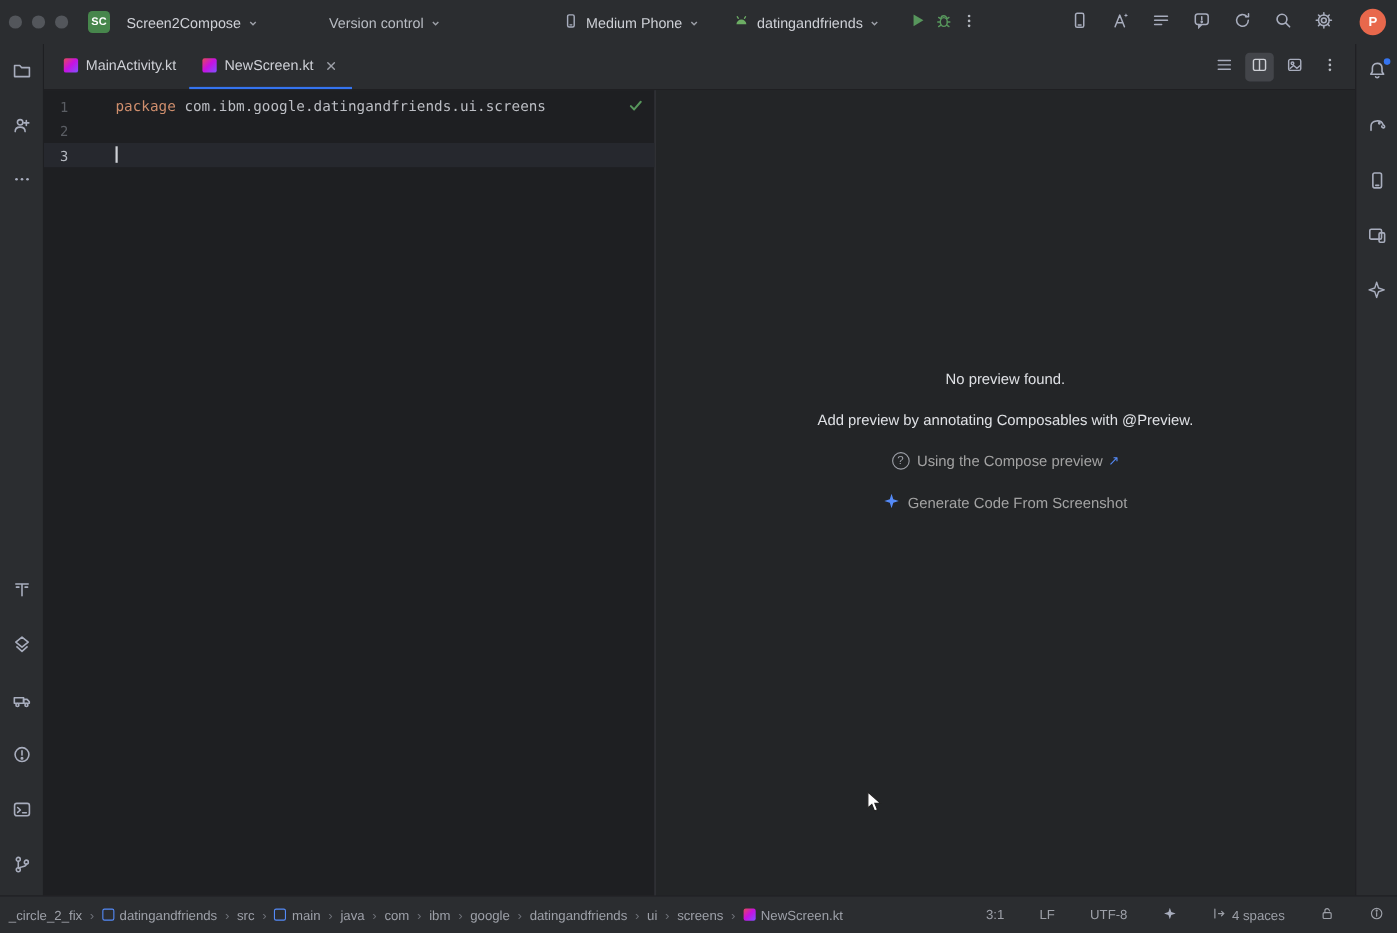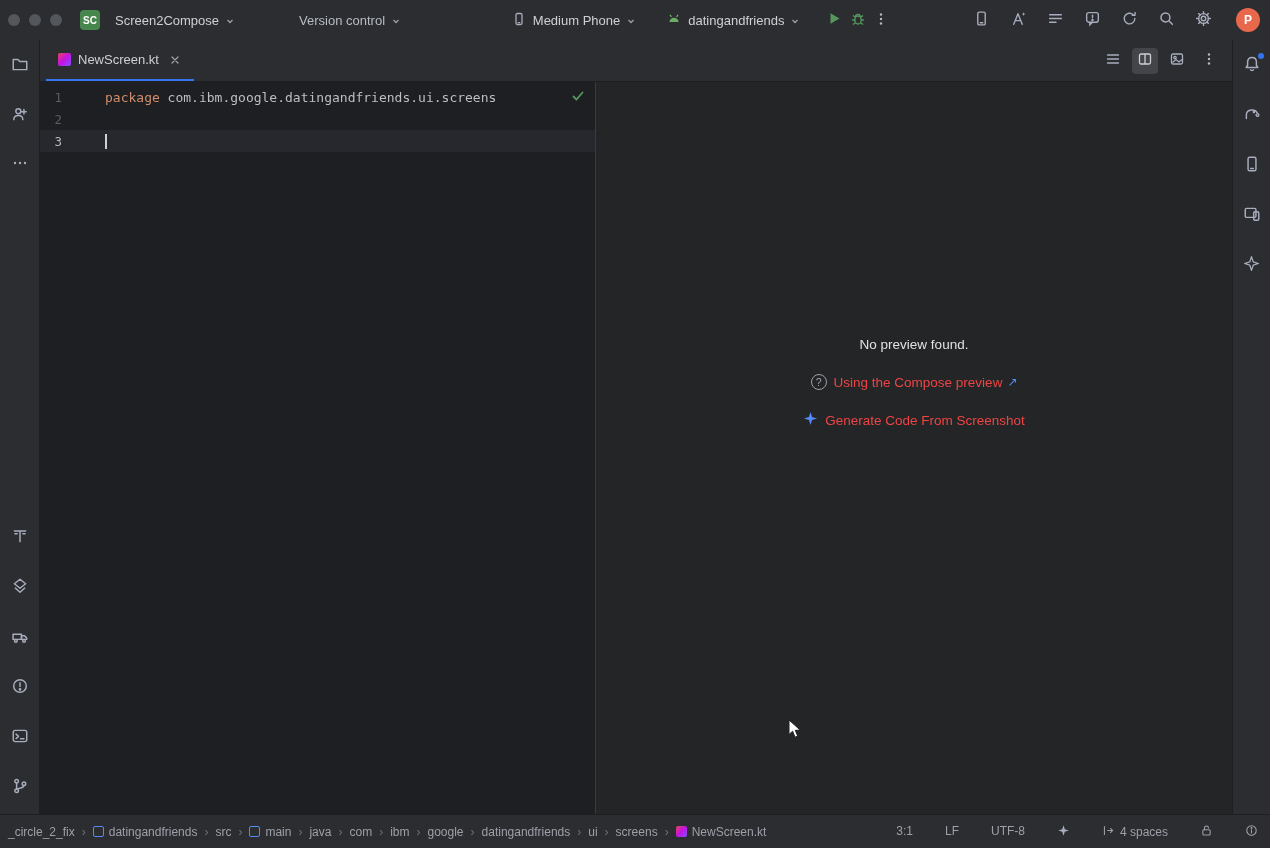--- a/index.html
+++ b/index.html
@@ -64,21 +64,21 @@
   .kw { color:#CF8E6D; }
   .pl { color:#BCBEC4; }
   .caretline { background:#26282E; }
   .caret { display:inline-block; width:2px; height:15px; background:#CED0D6; vertical-align:middle; }
   .inspection { position:absolute; top:7px; right:10px; }
 
   .preview { flex:1; background:#232527; display:flex; flex-direction:column; align-items:center;
     padding-top:255px; min-width:0; }
   .preview p { color:#DFE1E5; margin-bottom:22px; font-size:13.5px; }
   .pv-link { display:flex; align-items:center; gap:7px; margin-bottom:21px; color:#548AF7; font-size:13.5px; }
-  .pv-link a { color:#ef4444; text-decoration:none; cursor:pointer; }
+  .pv-link a { color:#a3a3a3; text-decoration:none; cursor:pointer; }
   .help { width:16px; height:16px; border:1.3px solid #9DA0A8; border-radius:50%; color:#9DA0A8;
     font-size:10.5px; display:flex; align-items:center; justify-content:center; }
   .ext { font-size:12px; margin-left:-2px; }
 
   
   .statusbar { height:34px; flex:0 0 auto; border-top:1px solid #1E1F22; display:flex; align-items:center;
     padding:0 12px 0 8px; font-size:12px; color:#9DA0A8; }
   .crumbs { display:flex; align-items:center; min-width:0; }
   .crumb { display:flex; align-items:center; gap:5px; white-space:nowrap; cursor:default; }
   .sep { margin:0 7px; color:#6E7178; }
@@ -279,20 +279,24 @@
               <circle cx="11.5" cy="6" r="1.6"></circle>
               <path d="M5 5.4 v5.2"></path>
               <path d="M11.5 7.6 c0 2.8-4.5 1.6-6 3.4"></path>
             </svg></span>
       </button>
     </nav>
 
     <div class="maincol">
 
       <div class="tabbar">
+        <div class="tab">
+          <span class="ktic"></span>
+          <span>MainActivity.kt</span>
+        </div>
         <div class="tab active">
           <span class="ktic"></span>
           <span>NewScreen.kt</span>
           <span class="tabclose">
               <svg width="12" height="12" viewBox="0 0 12 12" stroke="#9DA0A8" stroke-width="1.3" stroke-linecap="round">
                 <path d="M3 3 L9 9 M9 3 L3 9"></path>
               </svg>
             </span>
         </div>
         <div class="tab-sp"></div>
@@ -340,20 +344,21 @@
           </div>
           <div class="inspection">
             <svg width="14" height="14" viewBox="0 0 14 14" fill="none" stroke="#57965C" stroke-width="1.8" stroke-linecap="round" stroke-linejoin="round">
                 <path d="M2.5 7.5 L5.5 10.5 L11.5 3.5"></path>
               </svg>
           </div>
         </div>
 
         <div class="preview">
           <p>No preview found.</p>
+          <p>Add preview by annotating Composables with @Preview.</p>
           <div class="pv-link">
             <span class="help">?</span>
             <a>Using the Compose preview</a>
             <span class="ext">↗</span>
           </div>
           <div class="pv-link">
             <span><svg width="15" height="15" viewBox="0 0 16 16">
                   <path d="M8 1 L9.7 6.3 L15 8 L9.7 9.7 L8 15 L6.3 9.7 L1 8 L6.3 6.3 Z" fill="#548AF7"></path>
                 </svg></span>
             <a>Generate Code From Screenshot</a>

